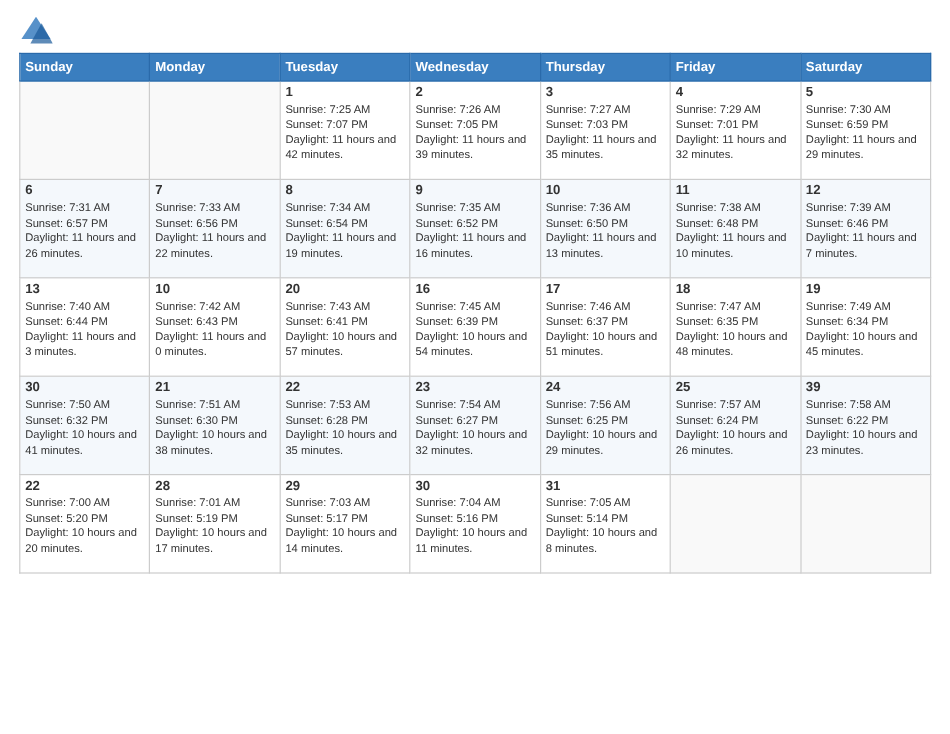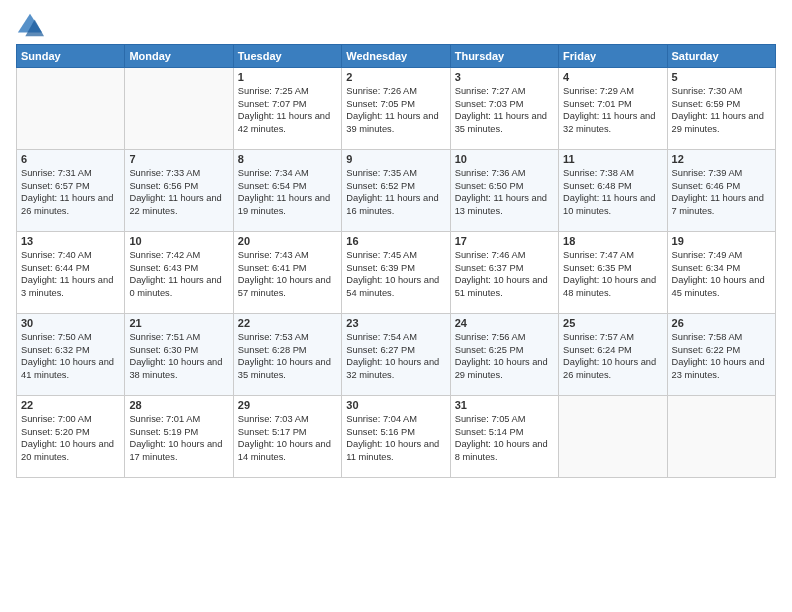--- a/index.html
+++ b/index.html
@@ -241,21 +241,21 @@
           </td>
           <td>
             <span class="day-num">24</span>
             <div class="day-info">Sunrise: 7:56 AM<br>Sunset: 6:25 PM<br>Daylight: 10 hours and 29 minutes.</div>
           </td>
           <td>
             <span class="day-num">25</span>
             <div class="day-info">Sunrise: 7:57 AM<br>Sunset: 6:24 PM<br>Daylight: 10 hours and 26 minutes.</div>
           </td>
           <td>
-            <span class="day-num">26</span>
+            <span class="day-num">39</span>
             <div class="day-info">Sunrise: 7:58 AM<br>Sunset: 6:22 PM<br>Daylight: 10 hours and 23 minutes.</div>
           </td>
         </tr>
         <tr>
           <td>
             <span class="day-num">22</span>
             <div class="day-info">Sunrise: 7:00 AM<br>Sunset: 5:20 PM<br>Daylight: 10 hours and 20 minutes.</div>
           </td>
           <td>
             <span class="day-num">28</span>

